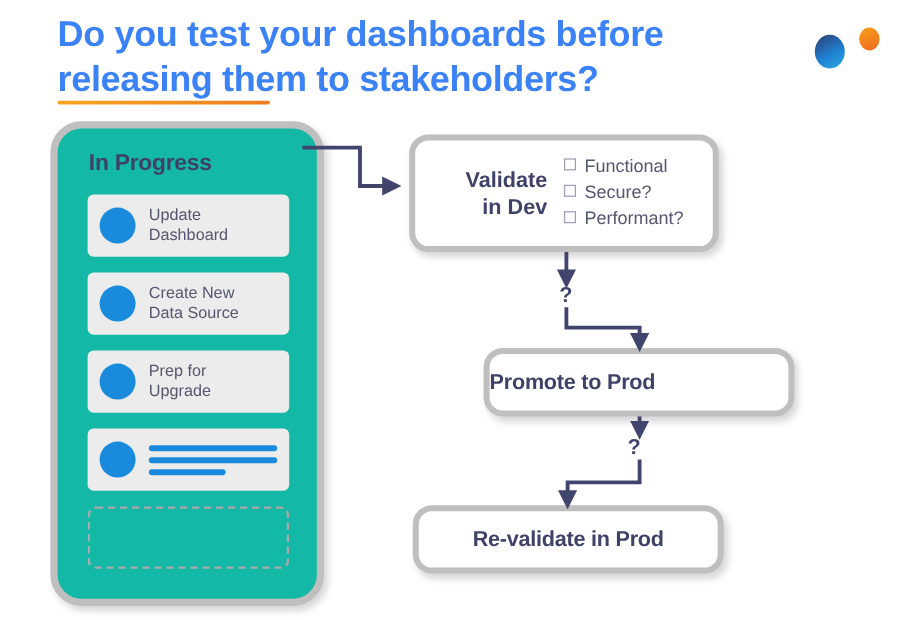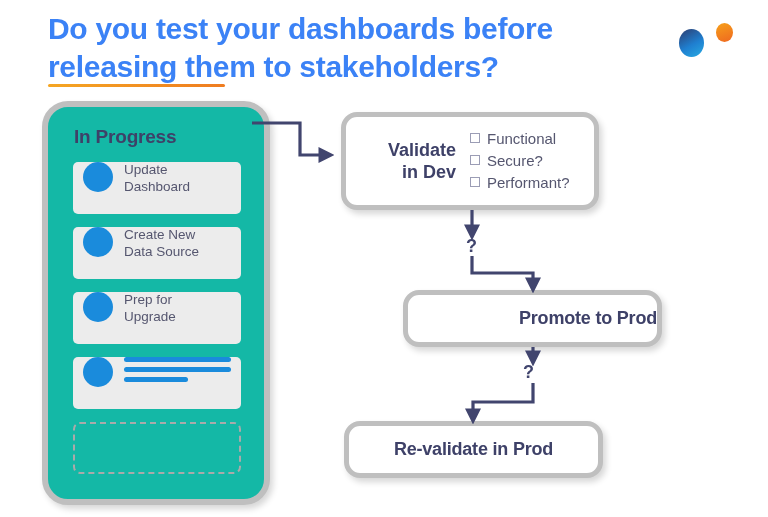--- a/index.html
+++ b/index.html
@@ -90,20 +90,21 @@
     width: 168px;
   }
   .task-card {
     position: relative;
     box-sizing: border-box;
     height: 52px;
     margin-bottom: 13px;
     background: #ececec;
     border-radius: 5px;
     display: flex;
+    align-items: center;
     padding: 0 10px;
   }
   .task-dot {
     flex: 0 0 auto;
     width: 30px;
     height: 30px;
     border-radius: 50%;
     background: #1a8bdc;
     margin-right: 11px;
   }
@@ -182,21 +183,21 @@
     flex: 0 0 auto;
   }
 
   #box-promote {
     left: 403px;
     top: 290px;
     width: 259px;
     height: 57px;
     display: flex;
     align-items: center;
-    justify-content: flex-end;
+    justify-content: flex-start;
   }
   #box-revalidate {
     left: 344px;
     top: 421px;
     width: 259px;
     height: 57px;
     display: flex;
     align-items: center;
     justify-content: center;
     text-align: right;

